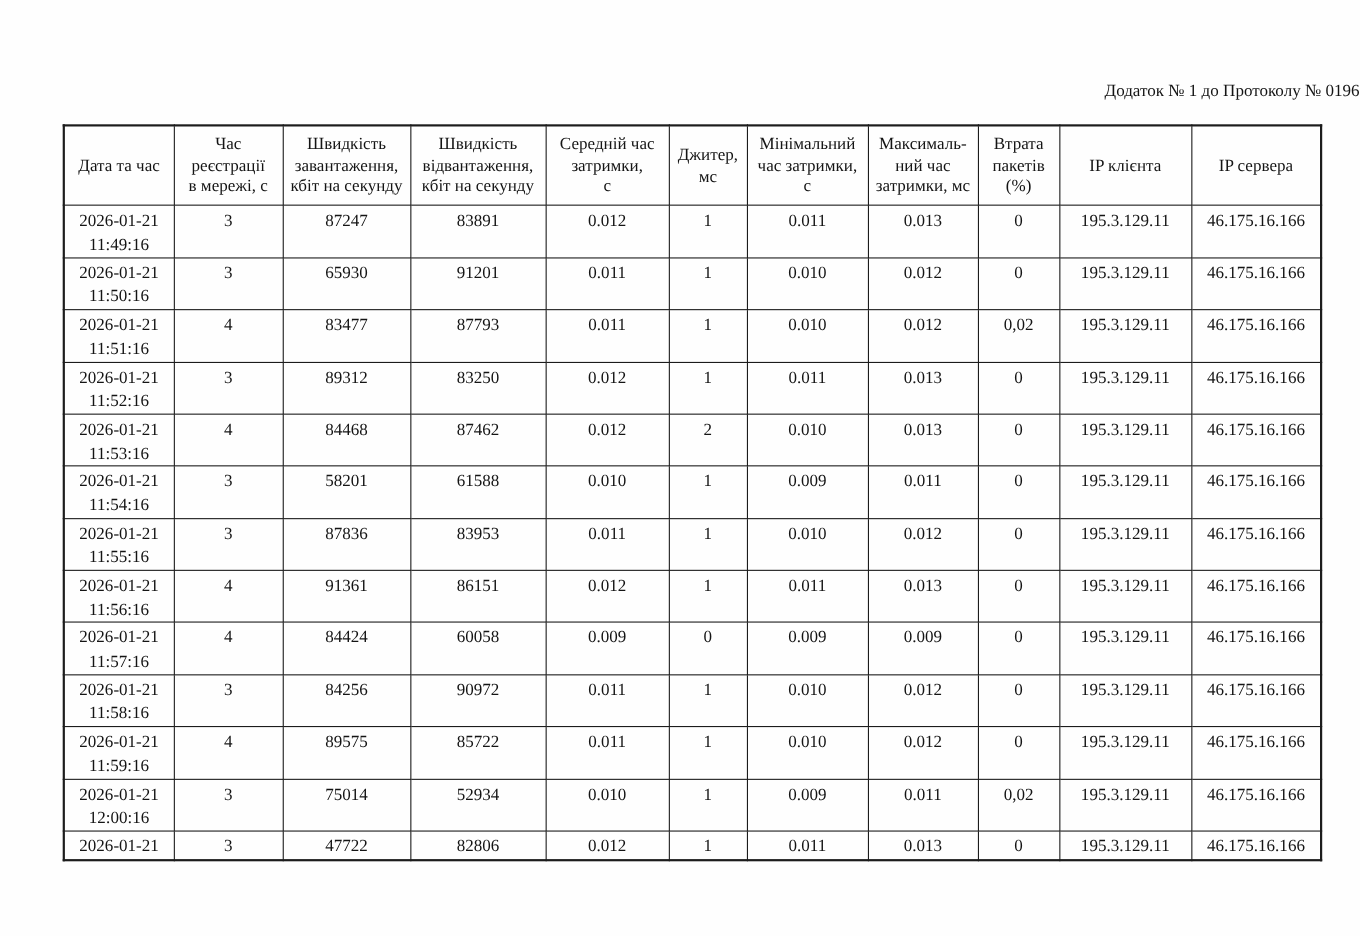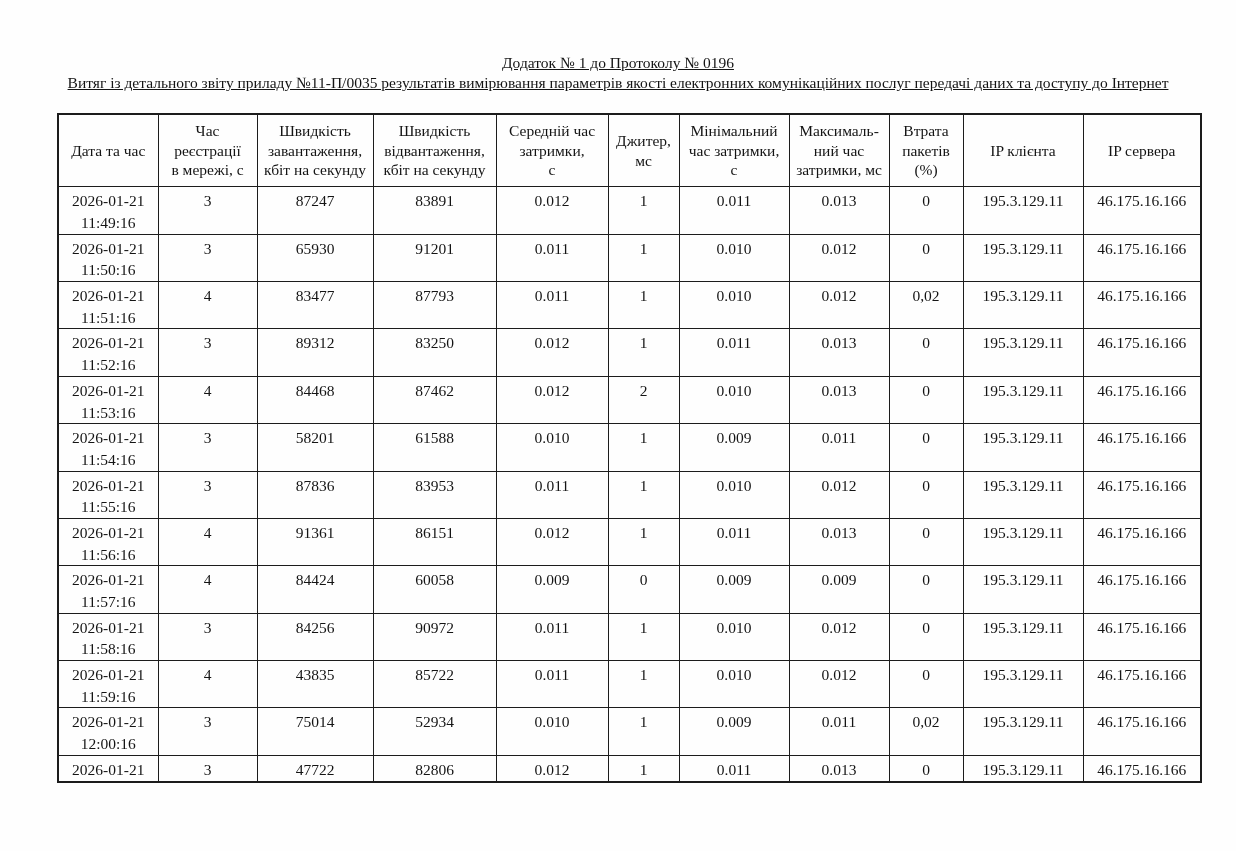--- a/index.html
+++ b/index.html
@@ -15,25 +15,24 @@
     color: #141414;
     overflow: hidden;
   }
   .page {
     position: relative;
     width: 1236px;
     height: 851px;
     background: #fefefe;
   }
   .title-block {
-    padding-top: 54px;
-    text-align: center;
+    padding-top: 74px;
+    text-align: right;
     font-size: 15.5px;
     line-height: 1.22;
-    text-decoration: underline;
   }
   .title-line1 {
     margin: 0;
   }
   .title-line2 {
     margin: 1px auto 0 auto;
     width: 1134px;
   }
   table.report {
     border-collapse: collapse;
@@ -80,21 +79,20 @@
   col.c10 { width: 120px; }
   col.c11 { width: 118px; }
 </style>
 </head>
 <body>
 
 <div class="page">
 
   <div class="title-block">
     <p class="title-line1">Додаток № 1 до Протоколу № 0196</p>
-    <p class="title-line2">Витяг із детального звіту приладу №11-П/0035 результатів вимірювання параметрів якості електронних комунікаційних послуг передачі даних та доступу до Інтернет</p>
   </div>
 
   <table class="report">
     <colgroup>
       <col class="c1">
         <col class="c2">
         <col class="c3">
         <col class="c4">
       <col class="c5">
         <col class="c6">
@@ -272,21 +270,21 @@
           <td>0.010</td>
           <td>0.012</td>
           <td>0</td>
           <td>195.3.129.11</td>
           <td>46.175.16.166</td>
         </tr>
         <tr>
           <td>2026-01-21
 11:59:16</td>
           <td>4</td>
-          <td>43835</td>
+          <td>89575</td>
           <td>85722</td>
           <td>0.011</td>
           <td>1</td>
           <td>0.010</td>
           <td>0.012</td>
           <td>0</td>
           <td>195.3.129.11</td>
           <td>46.175.16.166</td>
         </tr>
         <tr>

